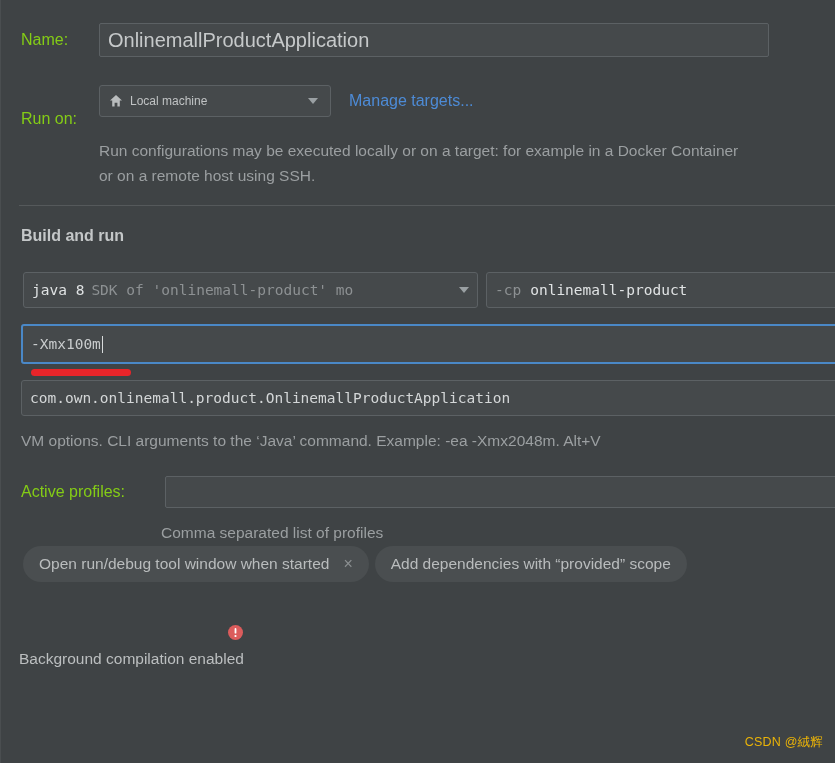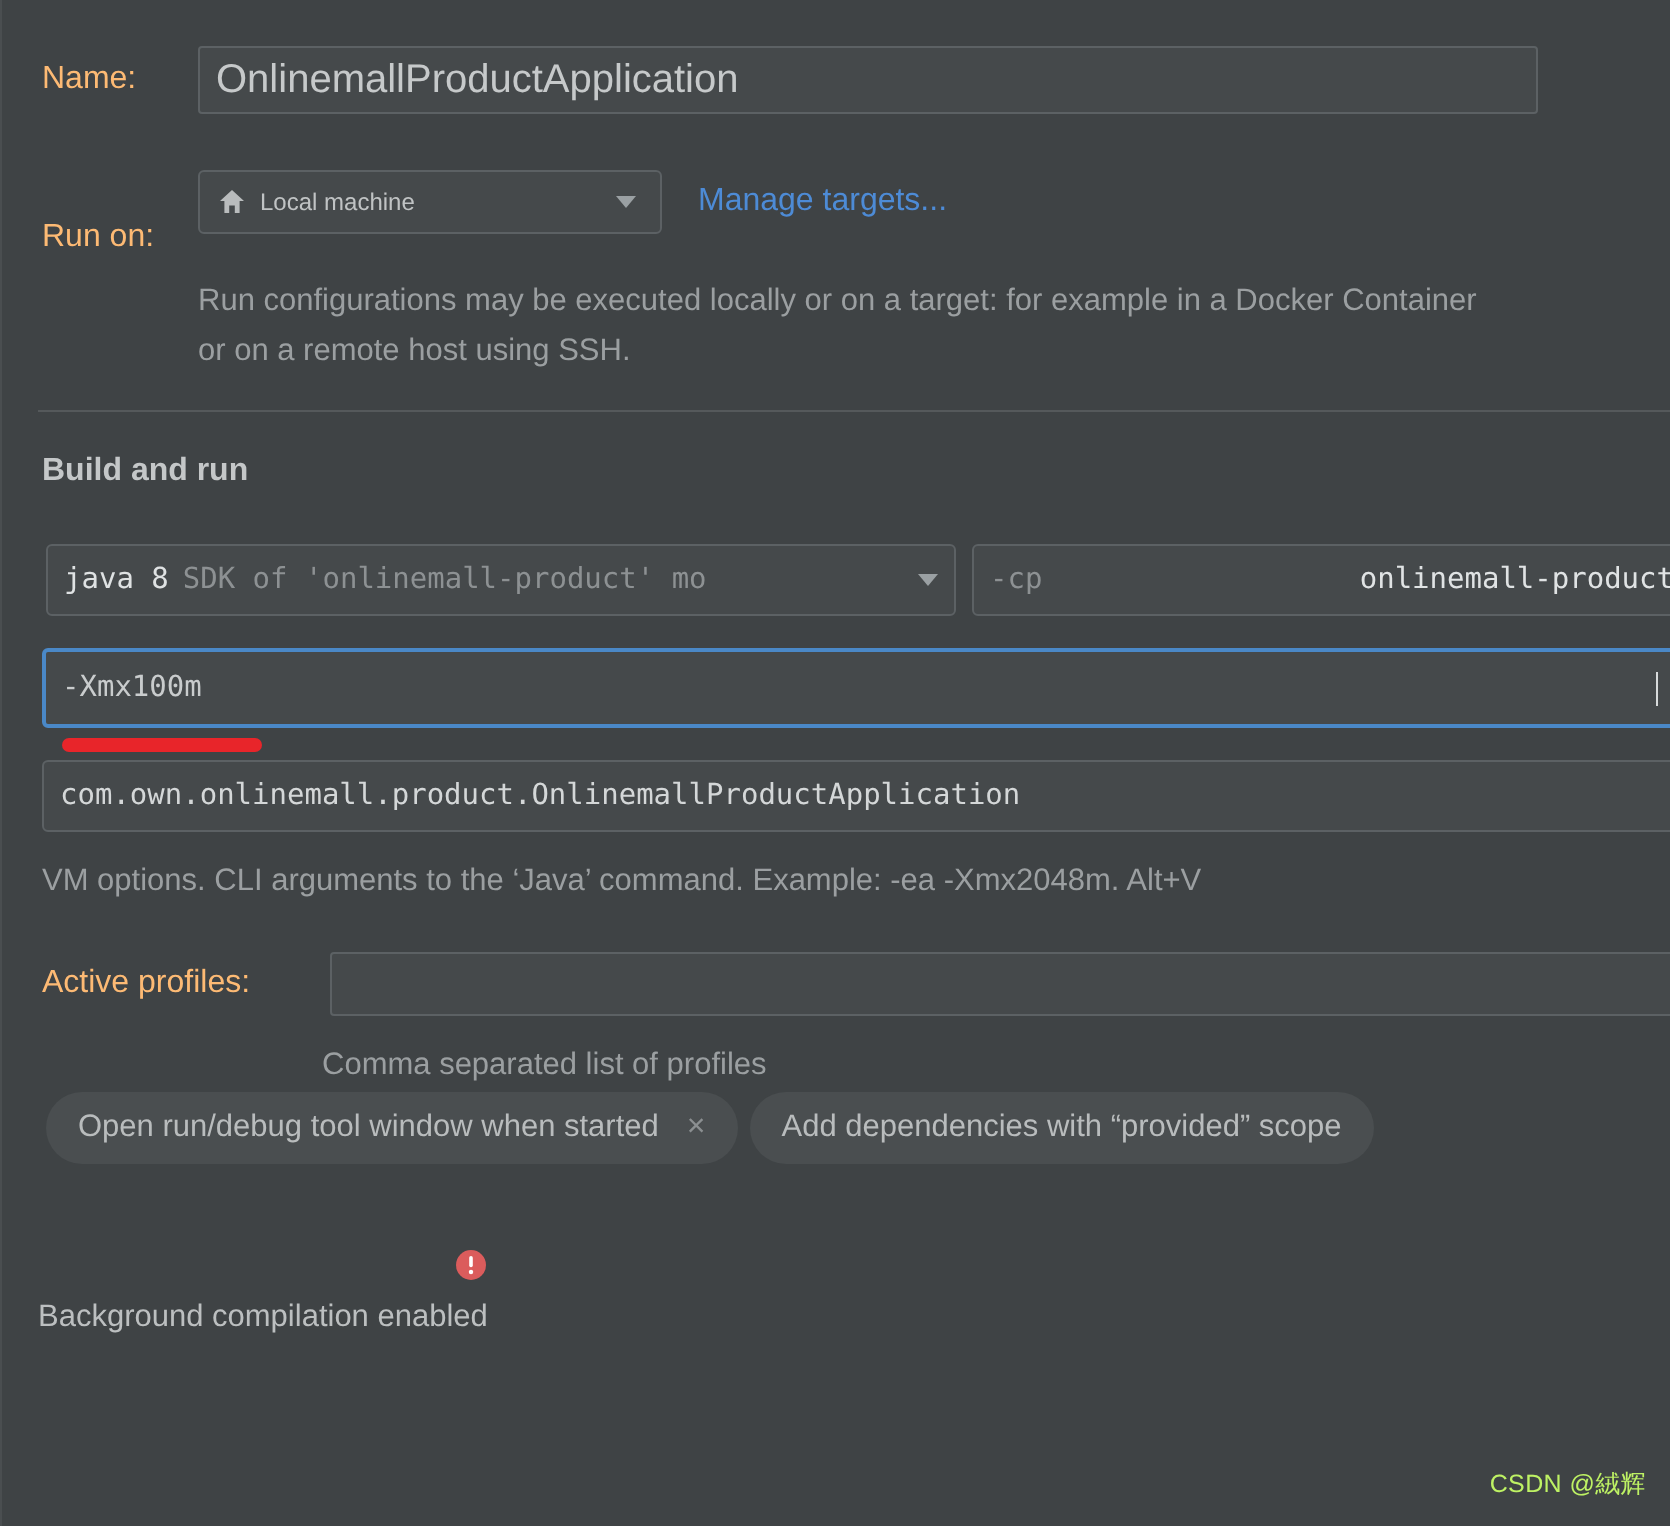--- a/index.html
+++ b/index.html
@@ -23,21 +23,21 @@
     border-left: 1px solid #4a4e50;
   }
 
   
   .row {
     position: absolute;
     display: flex;
     align-items: center;
   }
   .lbl {
-    color: #fdba74;
+    color: #84cc16;
     font-size: 16px;
     white-space: nowrap;
   }
 
   
   .name-row { left: 20px; top: 22px; width: 800px; height: 36px; }
   .name-label { width: 78px; }
   .name-input {
     width: 670px; height: 34px;
     background: #45494b;
@@ -117,21 +117,20 @@
     position: absolute;
     background: #45494b;
     border: 1px solid #5c6164;
     border-radius: 3px;
     display: flex;
     align-items: center;
     padding: 0 8px;
     color: #d4d7d8;
     overflow: hidden;
     white-space: nowrap;
-    justify-content: space-between;
   }
   .jdk-combo {
     left: 22px; top: 272px;
     width: 455px; height: 36px;
     gap: 0;
   }
   .jdk-name { color: #dfe2e3; }
   .jdk-sub { color: #8d9193; margin-left: 7px; }
   .jdk-caret {
     width: 0; height: 0;
@@ -239,21 +238,21 @@
     gap: 9px;
     flex-direction: column;
   }
   .err-icon { display: inline-flex; }
   .status-text { color: #bcbfc0; font-size: 15.5px; }
 
   
   .watermark {
     position: absolute;
     right: 12px; bottom: 12px;
-    color: #bef264;
+    color: #eab308;
     font-size: 12.5px;
     letter-spacing: .2px;
   }
 </style>
 </head>
 <body>
 
 <div class="panel">
 
   <div class="row name-row">

